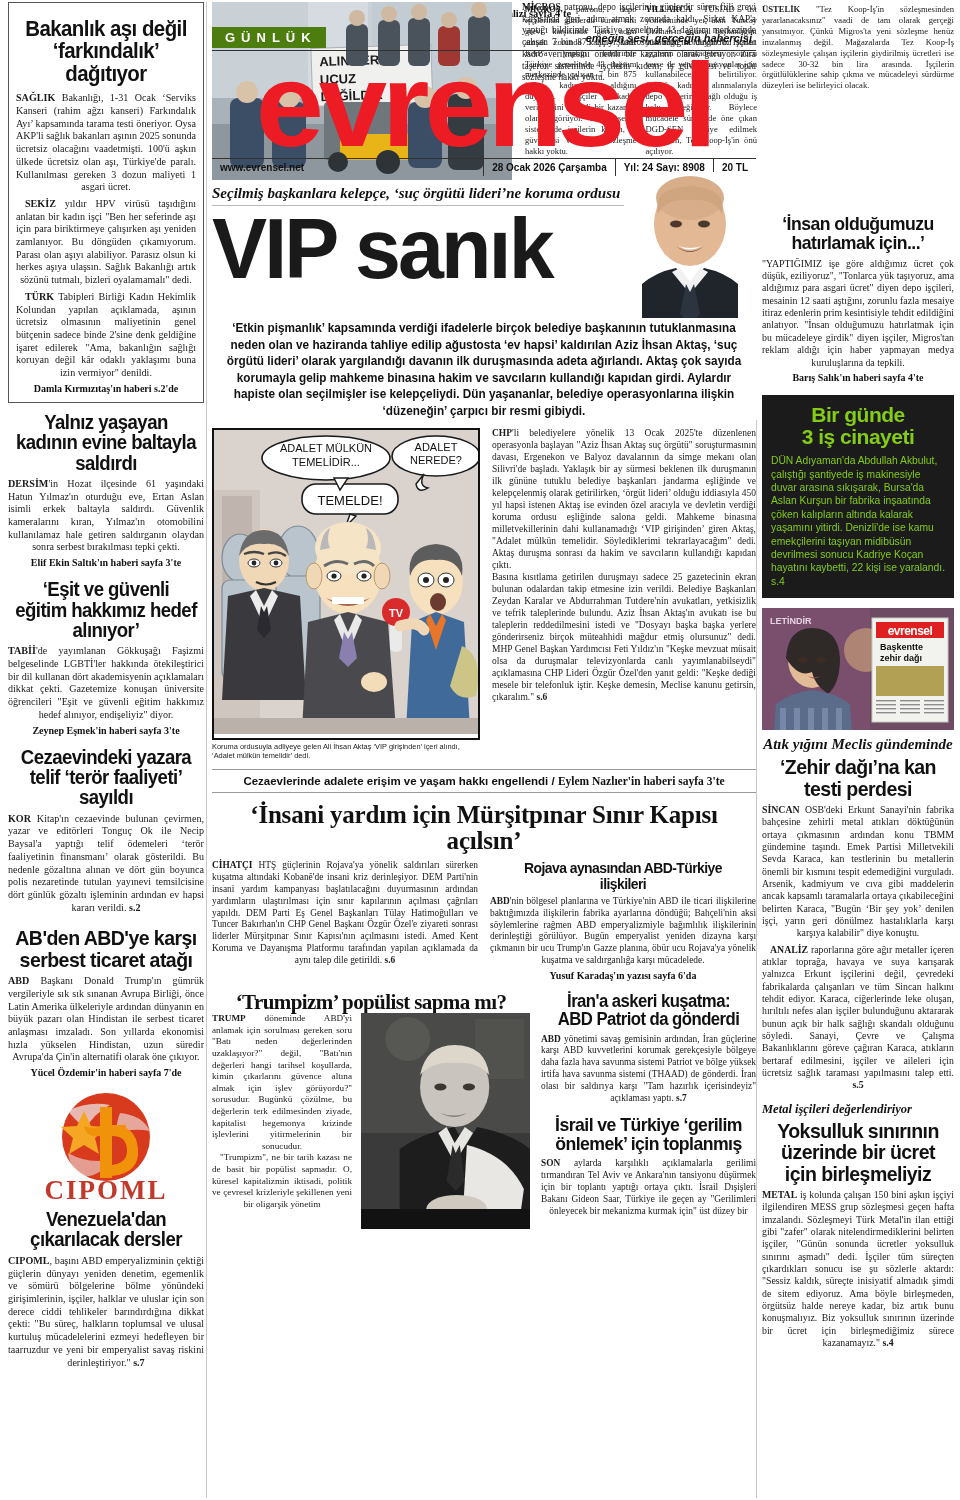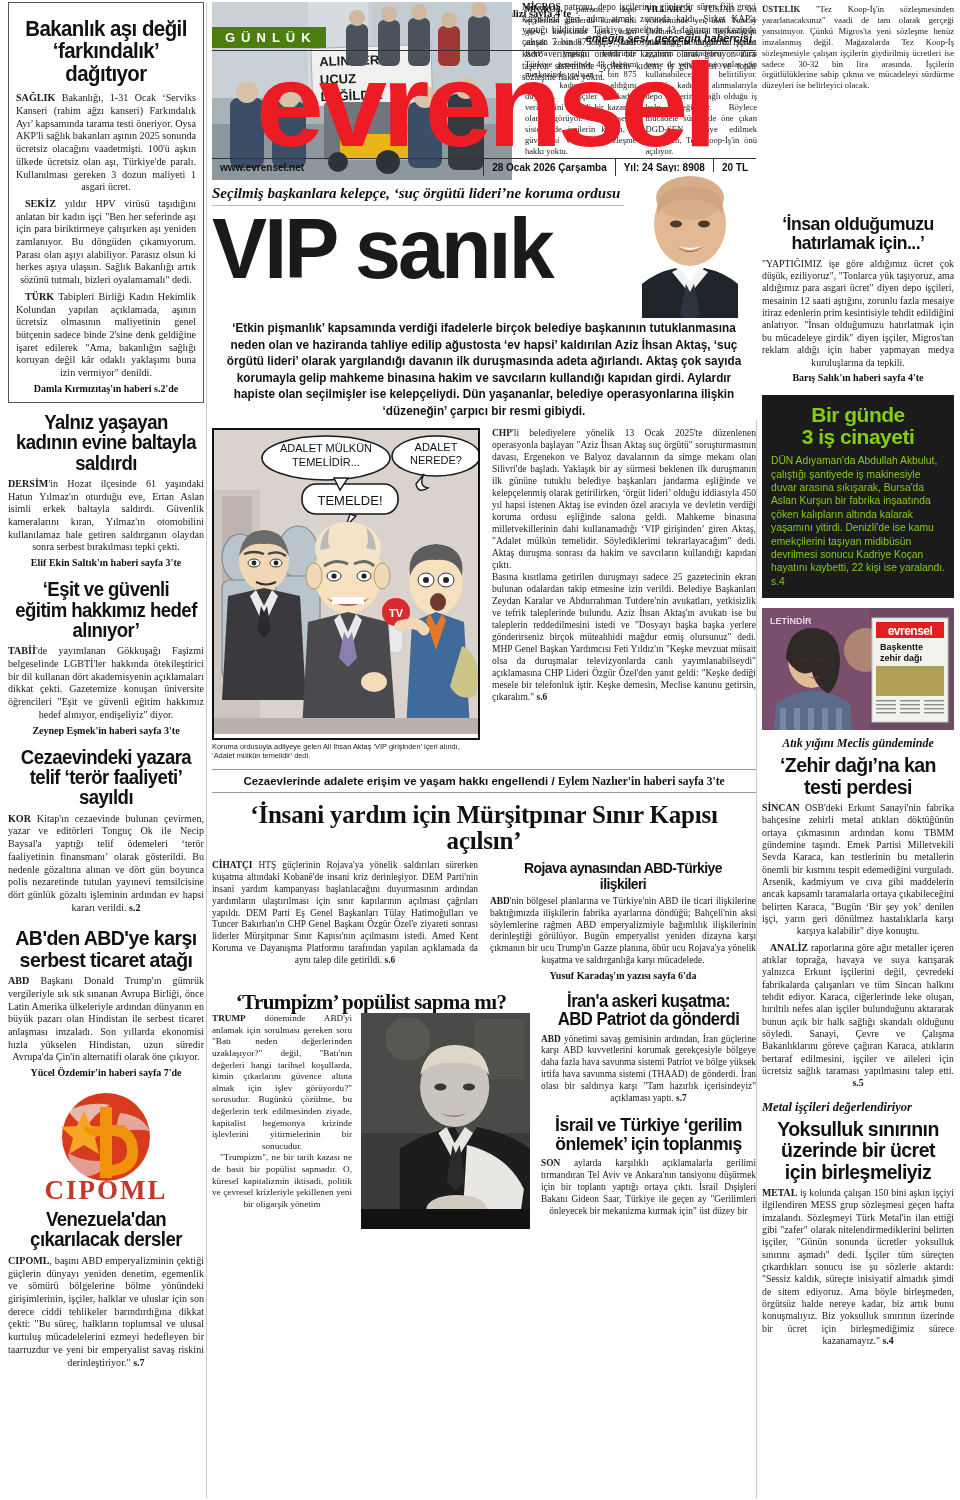--- a/index.html
+++ b/index.html
@@ -38,21 +38,21 @@
     font-family:"Liberation Serif", serif;
     font-weight:700;
     font-size:10px;
     text-align:center;
     margin-top:3px;
   }
   .kicker-italic {
     font-family:"Liberation Serif", serif;
     font-style:italic;
     font-weight:700;
-    font-size:12px;
+    font-size:15px;
     text-align:center;
   }
 
   
   .col-left   { position:absolute; left:8px;  top:0px;   width:196px; }
   .col-right  { position:absolute; left:762px;top:10px;   width:192px; }
   .col-mid    { position:absolute; left:212px;top:0px;   width:544px; }
 
   .rule-v-l { position:absolute; left:206px; top:2px; width:1px; height:1496px; background:#c9c9c9; }
   .rule-v-r { position:absolute; left:756px; top:420px; width:1px; height:1078px; background:#c9c9c9; }

